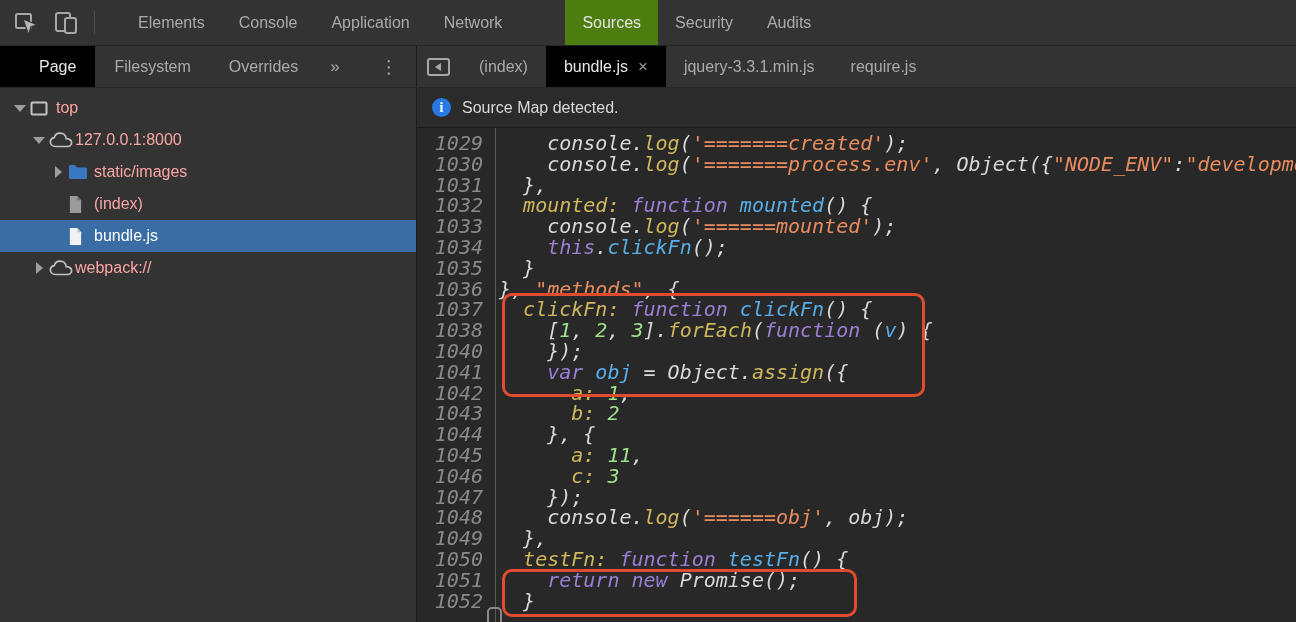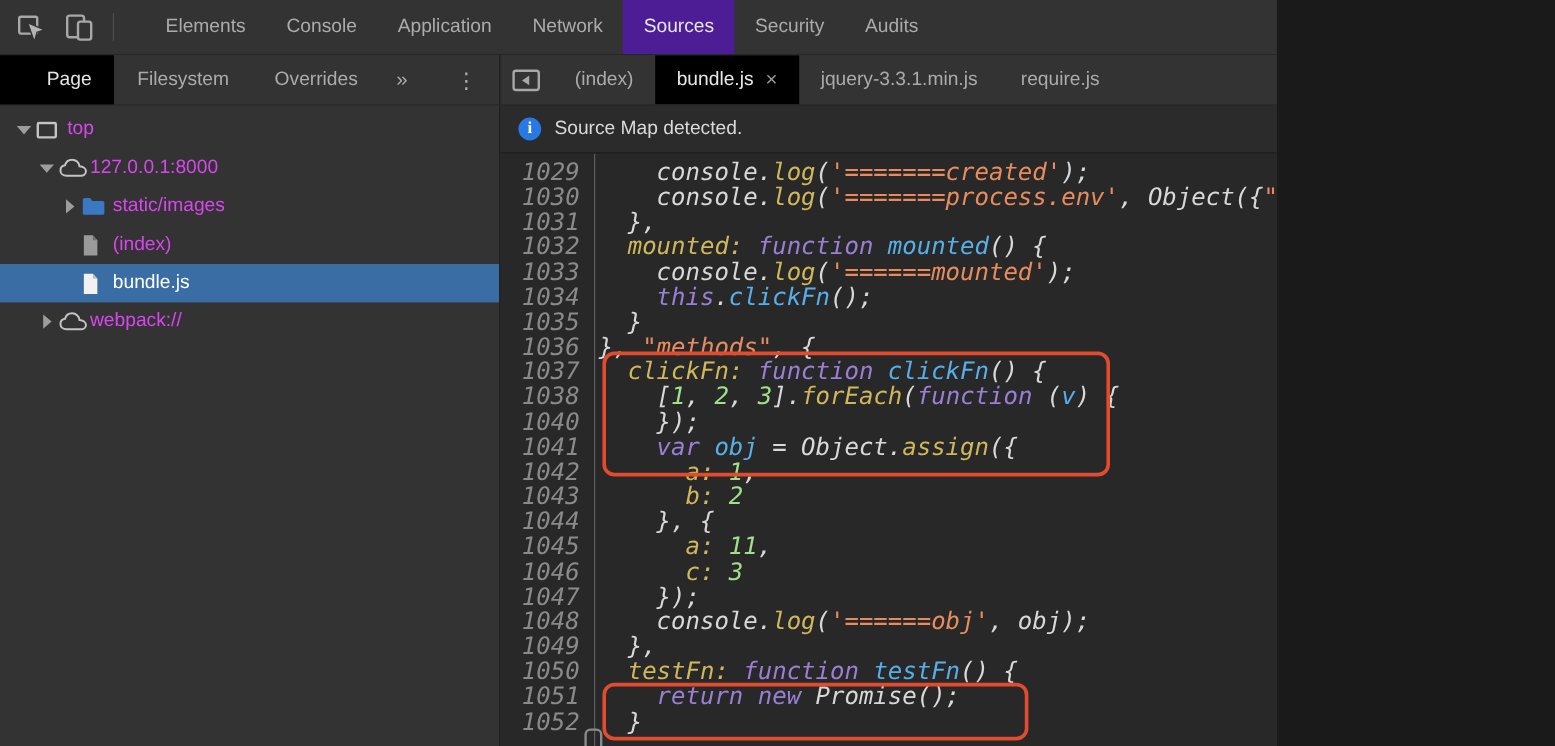--- a/index.html
+++ b/index.html
@@ -1,45 +1,45 @@
 <!DOCTYPE html>
 <html><head>
 <meta charset="utf-8">
 <style>
   * { margin:0; padding:0; box-sizing:border-box; }
   html,body { background:#1a1a1a; }
   .devtools {
-    position:relative; width:1064px; height:622px; overflow:hidden;
+    position:relative; width:1296px; height:622px; overflow:hidden;
     background:#333; font-family:"Liberation Sans", sans-serif;
     color:#b0b0b0; -webkit-font-smoothing:antialiased;
   }
   
   .row1 { height:46px; background:#333; display:flex; align-items:stretch; border-bottom:1px solid #262626; }
   .icon-btn { width:40px; display:flex; align-items:center; justify-content:center; cursor:pointer; }
   .icon-btn:first-child { margin-left:6px; }
   .vsep { width:1px; background:#4d4d4d; margin:11px 8px; }
   .main-tabs { display:flex; align-items:stretch; margin-left:18px; }
   .tab { display:flex; align-items:center; padding:0 17px; font-size:16px; color:#ababab; cursor:pointer; white-space:nowrap; }
-  .tab.active { background:#4c1d95; color:#e6e6e6; }
+  .tab.active { background:#4d7c0f; color:#e6e6e6;margin-left:46px; }
   
   .row2 { height:42px; display:flex; align-items:stretch; background:#333; border-bottom:1px solid #262626; }
   .row2-left { width:417px; flex:0 0 417px; display:flex; align-items:stretch; border-right:1px solid #1c1c1c; }
   .row2-right { flex:1; display:flex; align-items:stretch; overflow:hidden; }
   .stab { display:flex; align-items:center; padding:0 19px; font-size:16px; color:#ababab; cursor:pointer; white-space:nowrap; }
   .stab.active { background:#000; color:#e6e6e6;padding-left:39px; }
   .glyph-btn { display:flex; align-items:center; padding:0 13px; font-size:17px; color:#ababab; cursor:pointer; }
   .menu-dots { font-size:18px; letter-spacing:0; }
   .navtoggle { display:flex; align-items:center; justify-content:center; width:44px; cursor:pointer; }
   .ftab { display:flex; align-items:center; padding:0 18px; font-size:16px; color:#ababab; cursor:pointer; white-space:nowrap; }
   .ftab.active { background:#000; color:#e8e8e8; }
   .ftab .close { margin-left:10px; font-size:17px; color:#9a9a9a; cursor:pointer; line-height:1; }
   
   .body { display:flex; height:534px; align-items:stretch; }
   .sidebar { width:417px; flex:0 0 417px; background:#333; border-right:1px solid #1c1c1c; padding-top:4px; overflow:hidden; }
-  .trow { height:32px; display:flex; align-items:center; font-size:16px; color:#d946ef; cursor:pointer; white-space:nowrap; }
+  .trow { height:32px; display:flex; align-items:center; font-size:16px; color:#fca5a5; cursor:pointer; white-space:nowrap; }
   .trow.selected { background:#3a6da4; color:#fff; }
   .exp { width:20px; flex:0 0 20px; display:flex; align-items:center; justify-content:center; }
   .exp i { display:block; width:0; height:0; }
   .exp-down i { border-left:6px solid transparent; border-right:6px solid transparent; border-top:7px solid #9d9d9d; }
   .exp-right i { border-top:6px solid transparent; border-bottom:6px solid transparent; border-left:7px solid #9d9d9d; }
   .ticon { width:26px; flex:0 0 26px; display:flex; align-items:center; justify-content:flex-start; }
   .editorcol { flex:1; display:flex; flex-direction:column; overflow:hidden; background:#282828; }
   
   .infobar { height:40px; flex:0 0 40px; background:#2b2b2b; display:flex; align-items:center; padding-left:15px; border-bottom:1px solid #1a1a1a; }
   .info-icon { width:19px; height:19px; border-radius:50%; background:#2979e4; color:#fff;

